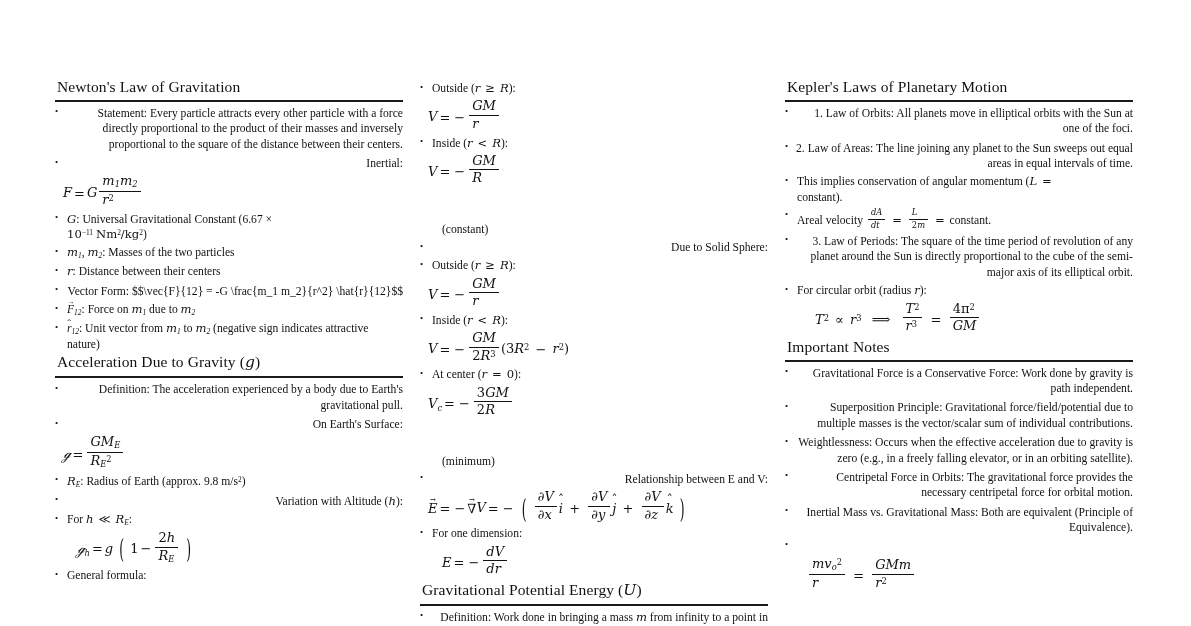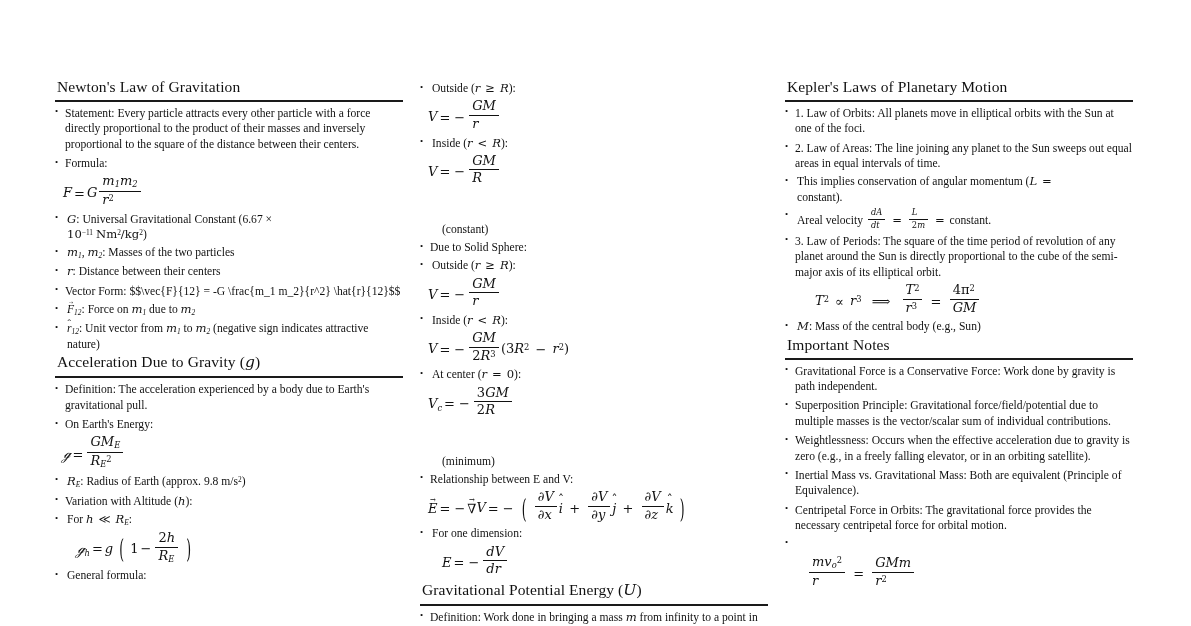--- a/index.html
+++ b/index.html
@@ -20,21 +20,21 @@
     font-size:15.5px;font-weight:400;letter-spacing:0.1px;
     margin:0 0 3px 0;padding:0 0 4px 2px;line-height:1.15;
     border-bottom:2.2px solid #1a1a1a;
     font-family:"Liberation Serif","DejaVu Serif",serif;
   }
   h2.section-title .mi{font-style:italic;}
   .gap-before{margin-top:16px;}
 
   ul{list-style:none;margin:0;padding:0;}
   li{position:relative;font-size:11.6px;line-height:1.33;margin:0 0 1px 0;}
-  .lvl1{padding-left:10px;margin-top:4px;}
+  .lvl1{padding-left:10px;margin-top:4px;text-align:right;}
   .lvl2{padding-left:12px;margin-top:3px;}
   li.b::before{
     content:"\2022";position:absolute;left:0;top:-0.5px;
     font-size:9px;line-height:1.55;color:#111;
   }
   .eq{
     margin:3px 0 4px 0;
     font-family:"DejaVu Serif","Liberation Serif",serif;
     font-size:13px;line-height:1;
   }
@@ -82,21 +82,21 @@
   <div class="col" id="col1">
 
     <h2 class="section-title">Newton's Law of Gravitation</h2>
 
     <ul>
       <li class="b lvl1">
         <b style="font-weight:400">Statement:</b>
         <span>Every particle attracts every other particle with a force directly proportional to the product of their masses and inversely proportional to the square of the distance between their centers.</span>
       </li>
       <li class="b lvl1">
-        <span>Formula:</span>
+        <span>Inertial:</span>
       </li>
     </ul>
 
     <div class="eq i1">
       <span class="mi">F</span><span class="mo">=</span><span class="mi">G</span><span class="frac"><span class="num"><span class="mi">m</span><sub>1</sub><span class="mi">m</span><sub>2</sub></span><span class="den"><span class="mi">r</span><sup>2</sup></span></span>
     </div>
 
     <ul>
       <li class="b lvl2">
         <span class="mi">G</span>:
@@ -140,21 +140,21 @@
     <h2 class="section-title gap-before">
       <span>Acceleration Due to Gravity (</span><span class="mi">g</span><span>)</span>
     </h2>
 
     <ul>
       <li class="b lvl1">
         <span>Definition:</span>
         <span>The acceleration experienced by a body due to Earth's gravitational pull.</span>
       </li>
       <li class="b lvl1">
-        <span>On Earth's Energy:</span>
+        <span>On Earth's Surface:</span>
       </li>
     </ul>
 
     <div class="eq i1">
       <span class="scriptg">ℊ</span><span class="mo">=</span><span class="frac"><span class="num"><span class="mi">GM</span><sub>E</sub></span><span class="den"><span class="mi">R</span><sub>E</sub><sup>2</sup></span></span>
     </div>
 
     <ul>
       <li class="b lvl2">
         <span class="mi">R</span><sub>E</sub>:
@@ -301,59 +301,56 @@
         <span class="frac sm"><span class="num"><span class="mi">dA</span></span><span class="den"><span class="mi">dt</span></span></span>
         <span class="mo">=</span>
         <span class="frac sm"><span class="num"><span class="mi">L</span></span><span class="den"><span class="mn">2</span><span class="mi">m</span></span></span>
         <span class="mo">=</span>
         <span>constant.</span>
       </li>
       <li class="b lvl1">
         <span>3. Law of Periods:</span>
         <span>The square of the time period of revolution of any planet around the Sun is directly proportional to the cube of the semi-major axis of its elliptical orbit.</span>
       </li>
+      <li class="b lvl2">
+        <span>For circular orbit (radius</span> <span class="mi">r</span><span>):</span>
+      </li>
     </ul>
 
     <div class="eq i3">
       <span class="mi">T</span><sup>2</sup> <span class="mo">∝</span> <span class="mi">r</span><sup>3</sup>
       <span class="mo" style="padding:0 6px">⟹</span>
       <span class="frac"><span class="num"><span class="mi">T</span><sup>2</sup></span><span class="den"><span class="mi">r</span><sup>3</sup></span></span>
       <span class="mo">=</span>
       <span class="frac"><span class="num"><span class="mn">4</span>π<sup>2</sup></span><span class="den"><span class="mi">GM</span></span></span>
     </div>
 
-    <ul>
-      <li class="b lvl2">
-        <span class="mi">M</span>:
-        <span>Mass of the central body (e.g., Sun)</span>
-      </li>
-    </ul>
 
     <h2 class="section-title gap-before">Important Notes</h2>
 
     <ul>
       <li class="b lvl1">
         <span>Gravitational Force is a Conservative Force:</span>
         <span>Work done by gravity is path independent.</span>
       </li>
       <li class="b lvl1">
         <span>Superposition Principle:</span>
         <span>Gravitational force/field/potential due to multiple masses is the vector/scalar sum of individual contributions.</span>
       </li>
       <li class="b lvl1">
         <span>Weightlessness:</span>
         <span>Occurs when the effective acceleration due to gravity is zero (e.g., in a freely falling elevator, or in an orbiting satellite).</span>
       </li>
       <li class="b lvl1">
+        <span>Centripetal Force in Orbits:</span>
+        <span>The gravitational force provides the necessary centripetal force for orbital motion.</span>
+      </li>
+      <li class="b lvl1">
         <span>Inertial Mass vs. Gravitational Mass:</span>
         <span>Both are equivalent (Principle of Equivalence).</span>
-      </li>
-      <li class="b lvl1">
-        <span>Centripetal Force in Orbits:</span>
-        <span>The gravitational force provides the necessary centripetal force for orbital motion.</span>
       </li>
       <li class="b lvl2">&nbsp;</li>
     </ul>
 
     <div class="eq i2">
       <span class="frac"><span class="num"><span class="mi">mv</span><sub>o</sub><sup>2</sup></span><span class="den"><span class="mi">r</span></span></span>
       <span class="mo">=</span>
       <span class="frac"><span class="num"><span class="mi">GMm</span></span><span class="den"><span class="mi">r</span><sup>2</sup></span></span>
     </div>
   </div>

